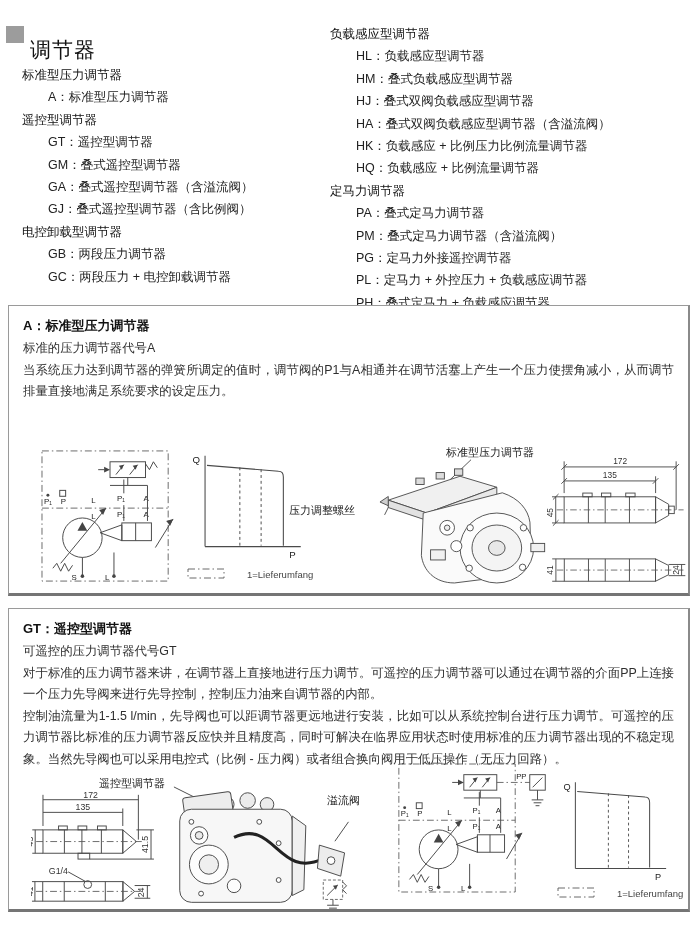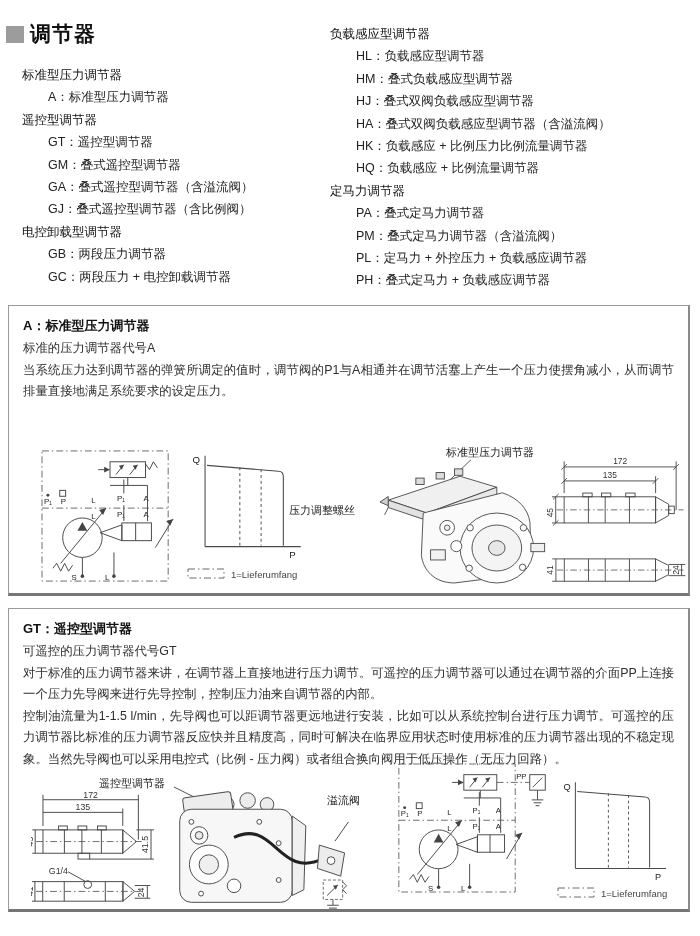--- a/index.html
+++ b/index.html
@@ -1,30 +1,30 @@
 <!DOCTYPE html>
 <html><head>
 <meta charset="utf-8">
 <style>
   html,body{margin:0;padding:0;background:#fff;}
   body{width:700px;height:936px;position:relative;font-family:"Liberation Sans",sans-serif;color:#2e2e2e;overflow:hidden;}
   
-  .page-title{position:absolute;left:30px;top:20px;font-size:21px;font-weight:bold;color:#111;letter-spacing:1px;}
+  .page-title{position:absolute;left:30px;top:36px;font-size:21px;font-weight:normal;color:#111;letter-spacing:1px;}
   .title-square{position:absolute;left:6px;top:26px;width:18px;height:17px;background:#9c9c9c;}
   
   .cat-col{position:absolute;font-size:12.5px;line-height:22.4px;color:#222;white-space:nowrap;}
   .cat-head{font-weight:normal;color:#111;}
   .cat-item{padding-left:26px;}
   
   .panel{position:absolute;left:8px;width:682px;background:#fff;border:1px solid #9a9a9a;border-right:2px solid #8a8a8a;border-bottom:3px solid #757575;box-sizing:border-box;}
   .panel-title{font-weight:bold;font-size:13px;color:#111;padding:11px 14px 3px 14px;}
   .panel-text{font-size:12.4px;line-height:21.5px;padding:0 14px;color:#2e2e2e;text-align:justify;}
   .dg{position:absolute;}
   .dg-label{position:absolute;font-size:11px;color:#1c1c1c;white-space:nowrap;}
-  .legend-row{position:absolute;display:flex;align-items:center;gap:4px;font-size:9.5px;color:#444;}
+  .legend-row{position:absolute;display:flex;align-items:center;gap:20px;font-size:9.5px;color:#444;}
   
   svg .ln{stroke:#4a4a4a;stroke-width:1;fill:none;}
   svg .lnt{stroke:#4a4a4a;stroke-width:1.1;fill:none;}
   svg .dd{stroke:#5a5a5a;stroke-width:0.9;fill:none;stroke-dasharray:7 3 1.5 3;}
   svg .dd2{stroke:#5a5a5a;stroke-width:0.9;fill:none;stroke-dasharray:3 2;}
   svg .fl{fill:#444;stroke:none;}
   svg text{font-family:"Liberation Sans",sans-serif;font-size:9px;fill:#333;}
   svg text.port{font-size:8px;fill:#222;}
   svg text.axis{font-size:10px;fill:#222;}
   svg .shape{stroke:#4a4a4a;stroke-width:1;}
@@ -52,20 +52,21 @@
   <div class="cat-head">负载感应型调节器</div>
   <div class="cat-item">HL：负载感应型调节器</div>
   <div class="cat-item">HM：叠式负载感应型调节器</div>
   <div class="cat-item">HJ：叠式双阀负载感应型调节器</div>
   <div class="cat-item">HA：叠式双阀负载感应型调节器（含溢流阀）</div>
   <div class="cat-item">HK：负载感应 + 比例压力比例流量调节器</div>
   <div class="cat-item">HQ：负载感应 + 比例流量调节器</div>
   <div class="cat-head">定马力调节器</div>
   <div class="cat-item">PA：叠式定马力调节器</div>
   <div class="cat-item">PM：叠式定马力调节器（含溢流阀）</div>
+  <div class="cat-item">PG：定马力外接遥控调节器</div>
   <div class="cat-item">PL：定马力 + 外控压力 + 负载感应调节器</div>
   <div class="cat-item">PH：叠式定马力 + 负载感应调节器</div>
 </div>
 
 <div class="panel" style="top:305px;height:291px;">
   <div class="panel-title">A：标准型压力调节器</div>
   <div class="panel-text">标准的压力调节器代号A</div>
   <div class="panel-text">当系统压力达到调节器的弹簧所调定的值时，调节阀的P1与A相通并在调节活塞上产生一个压力使摆角减小，从而调节排量直接地满足系统要求的设定压力。</div>
 
   <svg class="dg" style="left:28px;top:140px;" width="148" height="140" viewBox="0 0 150 142">

